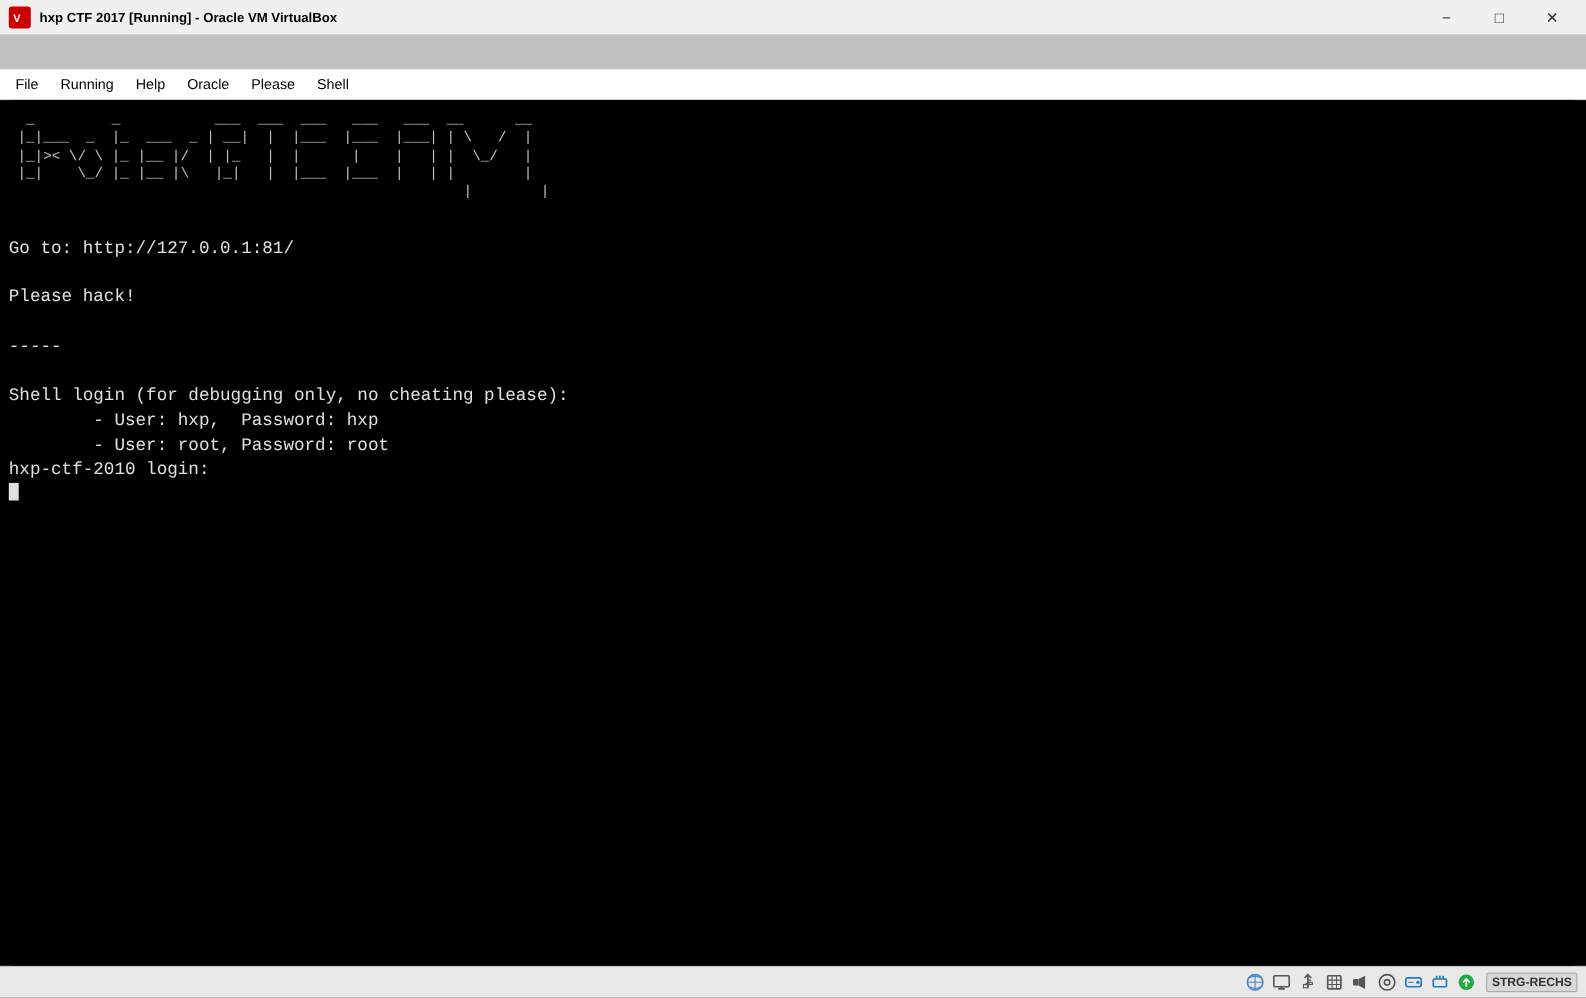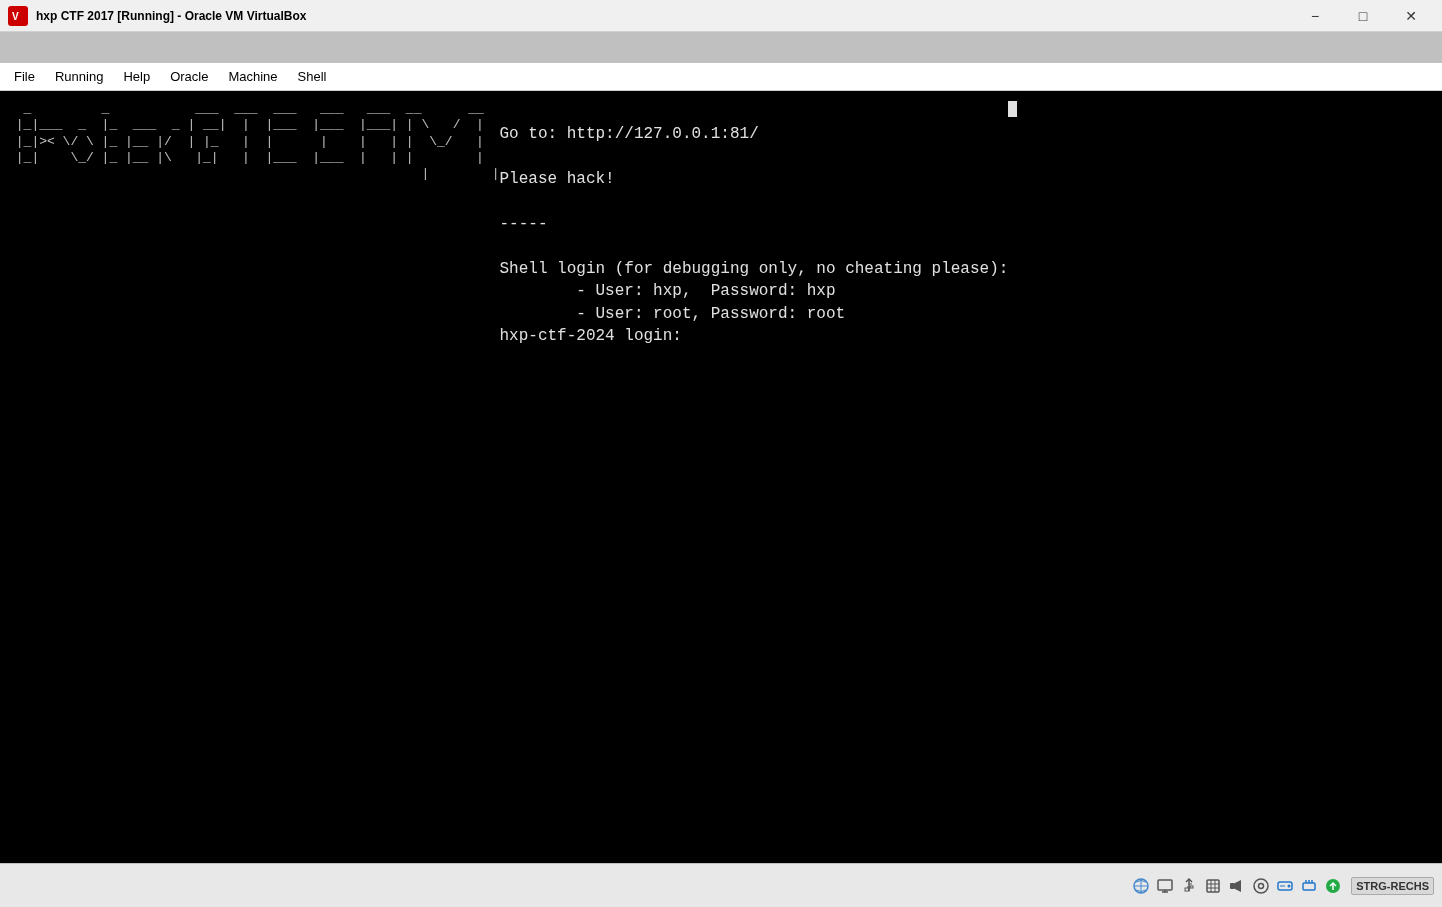--- a/index.html
+++ b/index.html
@@ -97,21 +97,21 @@
       font-family: 'Courier New', Courier, monospace;
       font-size: 16px;
       line-height: 1.4;
       padding: 10px 8px;
       white-space: pre;
     }
 
     
     #statusbar {
       background: #e8e8e8;
-      height: 44px;
+      height: 29px;
       display: flex;
       align-items: center;
       justify-content: flex-end;
       padding: 0 8px;
       border-top: 1px solid #c0c0c0;
       flex-shrink: 0;
       gap: 4px;
     }
     .status-icon {
       width: 20px;
@@ -166,40 +166,40 @@
     <button class="titlebar-btn">□</button>
     <button class="titlebar-btn close">✕</button>
   </div>
 </div>
 
 <div id="menubar">
   <div class="menu-item">File</div>
   <div class="menu-item">Running</div>
   <div class="menu-item">Help</div>
   <div class="menu-item">Oracle</div>
-  <div class="menu-item">Machine</div>
+  <div class="menu-item">Please</div>
   <div class="menu-item">Shell</div>
 </div>
 
 <div id="vm-area">
   <div id="terminal"><div style="font-family: &quot;Courier New&quot;, monospace; font-size: 13px; color: rgb(192, 192, 192); line-height: 1.25; margin-bottom: 10px; white-space: pre;">  _         _           ___  ___  ___   ___   ___  __      __ 
  |_|___  _  |_  ___  _ | __|  |  |___  |___  |___| | \   /  |
  |_|&gt;&lt; \/ \ |_ |__ |/  | |_   |  |      |    |   | |  \_/   |
  |_|    \_/ |_ |__ |\   |_|   |  |___  |___  |   | |        |
                                                      |        |</div><span style="white-space: pre;">
 Go to: http://127.0.0.1:81/
 
 Please hack!
 
 -----
 
 Shell login (for debugging only, no cheating please):
         - User: hxp,  Password: hxp
         - User: root, Password: root
-hxp-ctf-2024 login: </span><span class="cursor"></span></div>
+hxp-ctf-2010 login: </span><span class="cursor"></span></div>
 </div>
 
 <div id="statusbar">
 
   <div class="status-icon">
     <svg viewBox="0 0 18 18" fill="none" xmlns="http://www.w3.org/2000/svg">
       <circle cx="9" cy="9" r="7" stroke="#4488cc" stroke-width="1.5" fill="none"></circle>
       <line x1="9" y1="2" x2="9" y2="16" stroke="#4488cc" stroke-width="1"></line>
       <line x1="2" y1="9" x2="16" y2="9" stroke="#4488cc" stroke-width="1"></line>
       <path d="M4 5 Q9 2 14 5" stroke="#4488cc" stroke-width="1" fill="none"></path>
@@ -274,17 +274,17 @@
       <line x1="9" y1="6" x2="9" y2="13" stroke="white" stroke-width="1.5"></line>
     </svg>
   </div>
   <span id="strg-label">STRG-RECHS</span>
 </div>
 
 <style>
   
   #terminal {
     display: flex;
-    flex-direction: row;
+    flex-direction: column;
     padding: 10px 8px 8px 8px;
     border-radius: 14px;
   }
 </style>
 
 </body></html>

